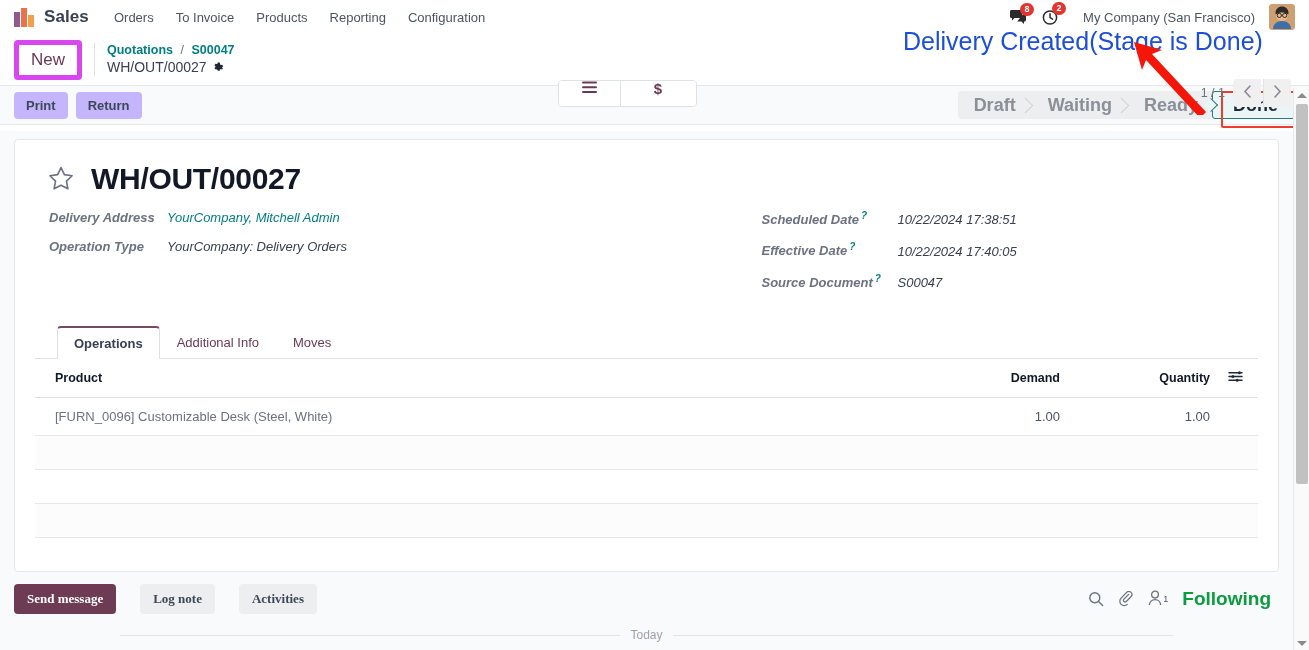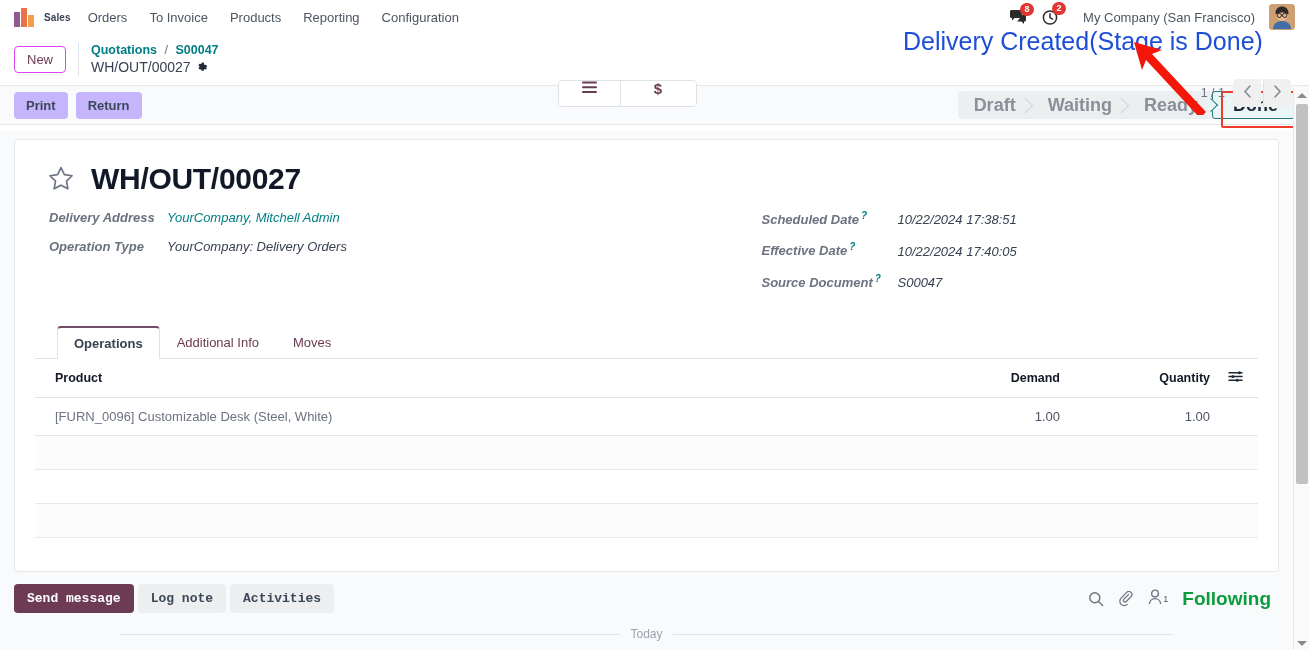--- a/index.html
+++ b/index.html
@@ -14,22 +14,22 @@
   .app { position: relative; width: 1309px; height: 650px; }
 
   
   .navbar {
     height: 34px; display: flex; align-items: center;
     background: #ffffff; padding: 0 8px;
     position: relative; z-index: 5;
   }
   .brand-icon { width: 22px; height: 20px; margin: 0 8px 0 6px; display: block; }
   .nav-app-name {
-    font-size: 10px; font-weight: 700; color: #374151;
-    margin-right: 6px; letter-spacing: .1px;
+    font-size: 17px; font-weight: 700; color: #374151;
+    margin-right: 14px; letter-spacing: .1px;
   }
   .nav-item {
     font-size: 13px; color: #4b5563; padding: 4px 11px;
     cursor: pointer; white-space: nowrap;
   }
   .nav-right { margin-left: auto; display: flex; align-items: center; gap: 6px; padding-right: 6px; }
   .sys-icon { position: relative; display: flex; align-items: center; padding: 0 4px; cursor: pointer; }
   .badge {
     position: absolute; top: -6px; right: -3px;
     background: #e3342f; color: #fff;
@@ -41,23 +41,23 @@
     width: 26px; height: 26px; border-radius: 4px; overflow: hidden;
     background: #c9a07d; cursor: pointer; display: block;
   }
 
   
   .cp-top {
     height: 51px; display: flex; align-items: center;
     padding: 0 14px; background: #fff; position: relative; z-index: 4;
   }
   .btn-new {
-    border: 1px solid #d946ef; border-radius: 4px;
+    border: 5px solid #d946ef; border-radius: 4px;
     background: #fff; color: #6b3a52;
-    font-size: 13px; font-weight: 500;
+    font-size: 17px; font-weight: 500;
     padding: 5px 12px; cursor: pointer;
   }
   .breadcrumb { margin-left: 12px; line-height: 1.25; border-left: 1px solid #dee2e6; padding-left: 12px; }
   .bc-line1 { font-size: 12.5px; font-weight: 700; }
   .bc-link { color: #017e84; cursor: pointer; }
   .bc-sep { color: #6b7280; margin: 0 4px; font-weight: 400; }
   .bc-line2 { font-size: 14px; color: #374151; display: flex; align-items: center; gap: 5px; }
   .gear { width: 12px; height: 12px; display: inline-block; cursor: pointer; }
 
   .cp-buttons {
@@ -198,22 +198,22 @@
   .col-demand { width: 150px; }
   .col-qty { width: 150px; }
   .opt-icon { width: 15px; height: 15px; cursor: pointer; display: inline-block; }
 
   
   .chatter {
     margin: 12px 14px 0 14px; display: flex; align-items: center;
   }
   .chat-btn {
     border: none; border-radius: 4px; font-size: 13px; font-weight: 700;
-    padding: 7px 13px; margin-right: 4px; cursor: pointer;
-    background: #eceef0; color: #3c4858; font-family: Liberation Mono, monospace;
+    padding: 7px 13px; margin-right: 24px; cursor: pointer;
+    background: #eceef0; color: #3c4858; font-family: Liberation Serif, serif;
   }
   .chat-btn.primary { background: #6d3b54; color: #fff; }
   .chat-right { margin-left: auto; display: flex; align-items: center; gap: 14px; padding-right: 8px; }
   .ci { cursor: pointer; display: flex; align-items: center; color: #6b7280; }
   .follower-count { font-size: 9px; vertical-align: super; color: #4b5563; margin-left: 1px; }
   .following { color: #0a9c3e; font-size: 19px; font-weight: 700; cursor: pointer; }
 
   .today-sep {
     display: flex; align-items: center; gap: 10px;
     margin: 14px 120px 0 120px; color: #9ca3af; font-size: 12px;

